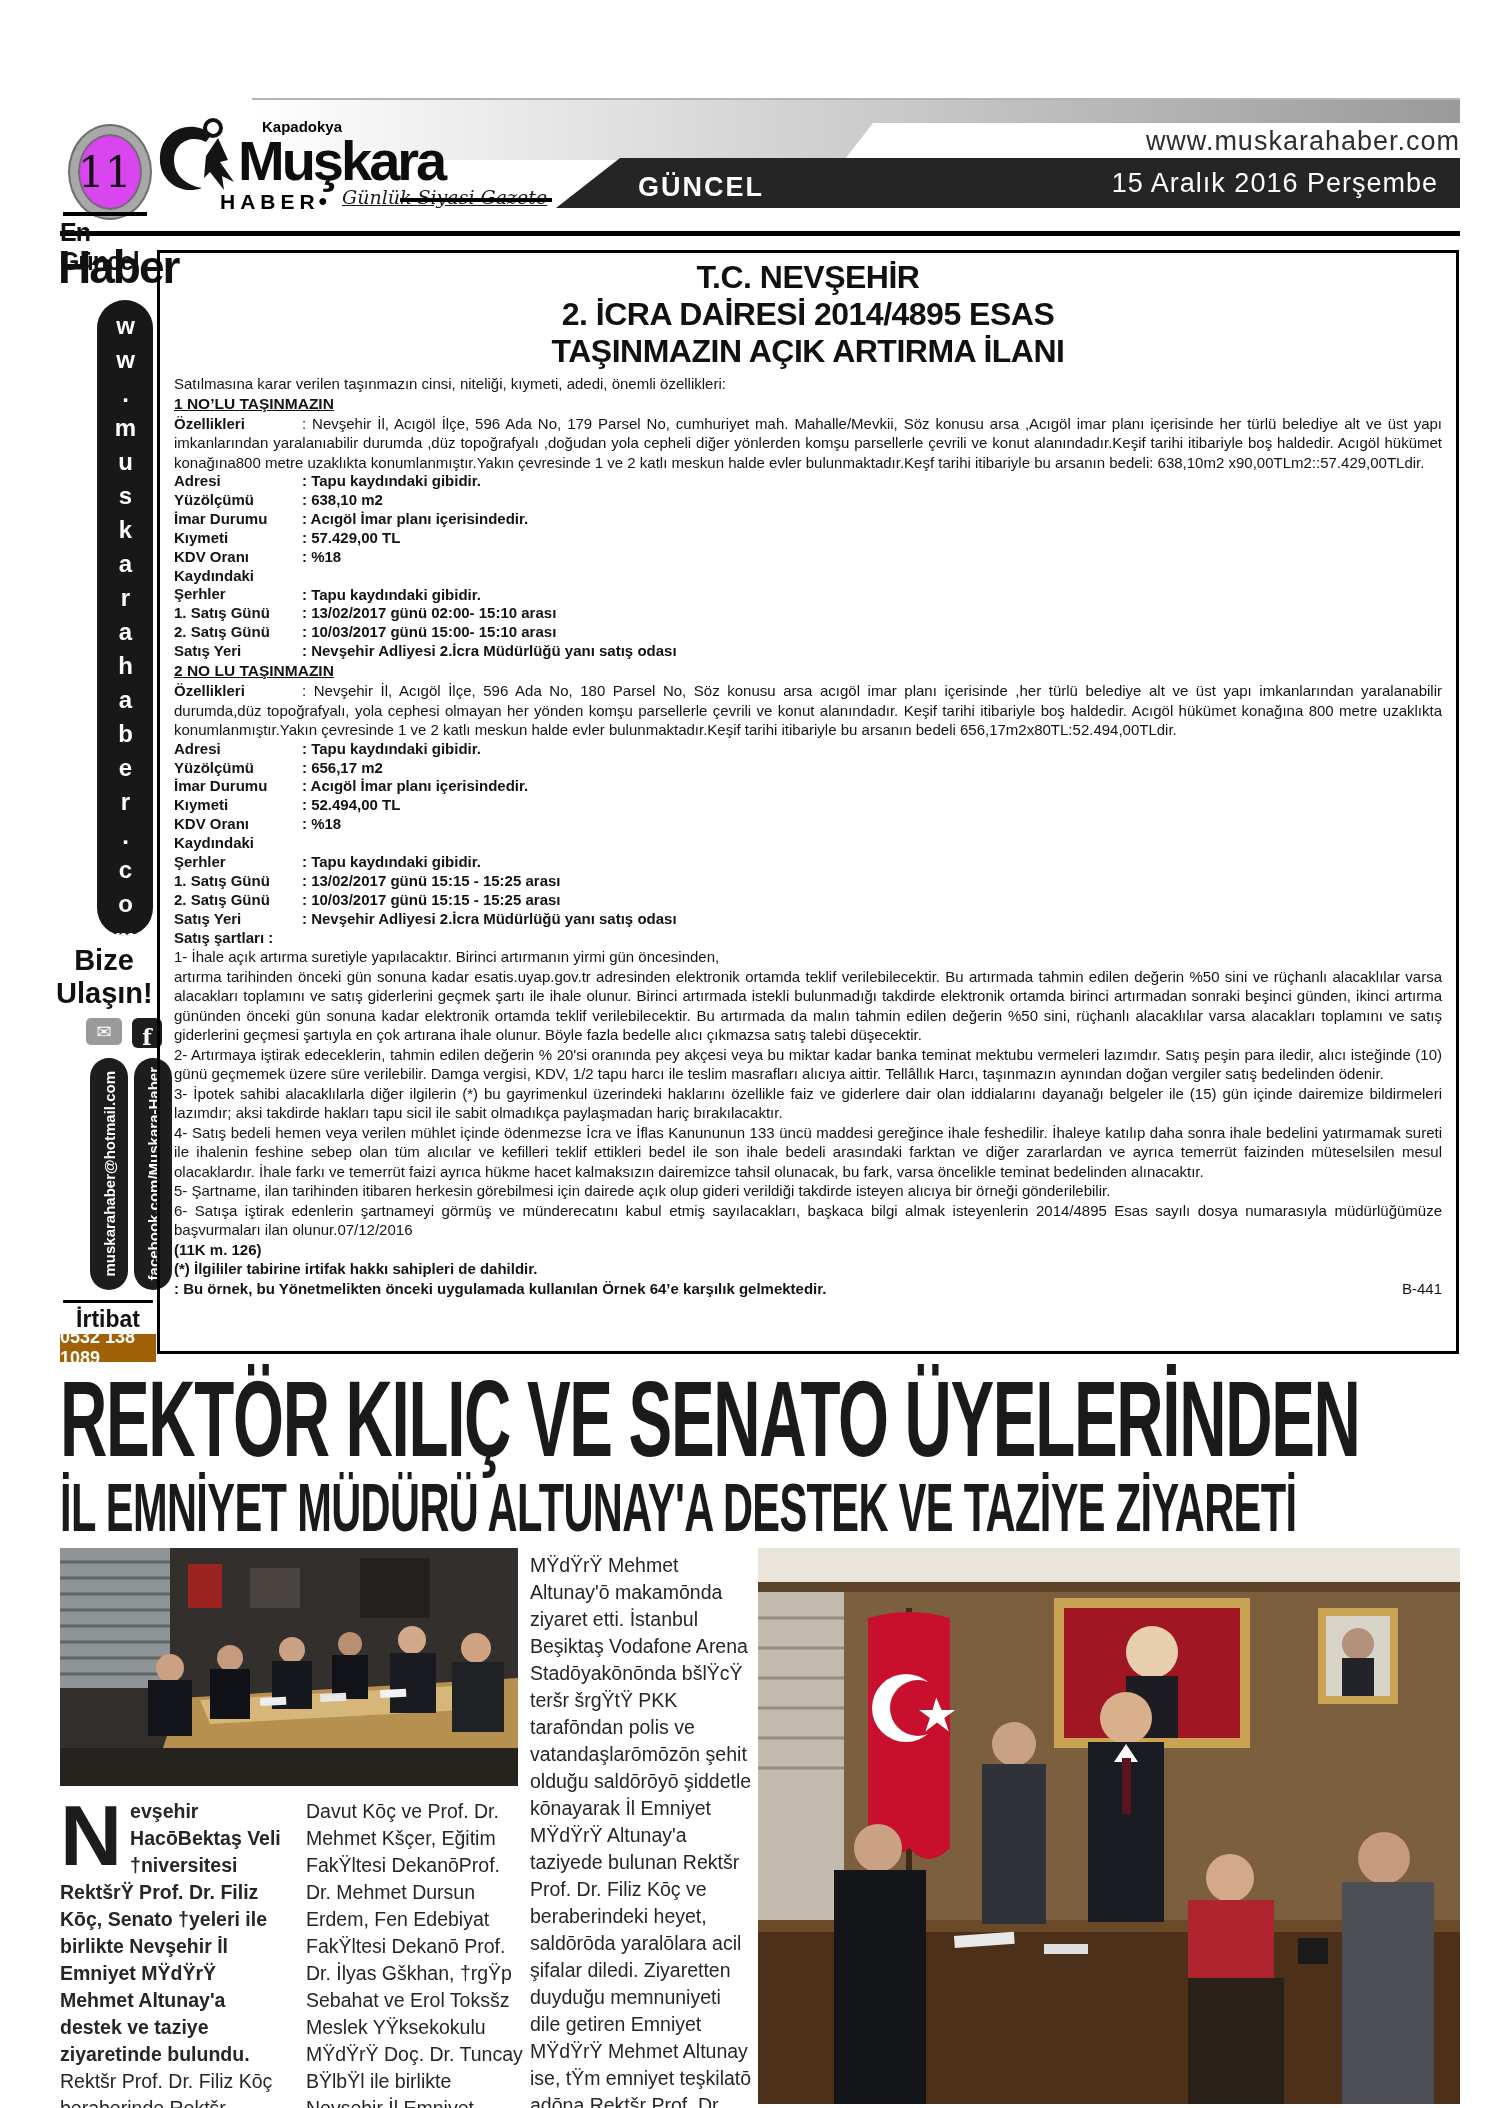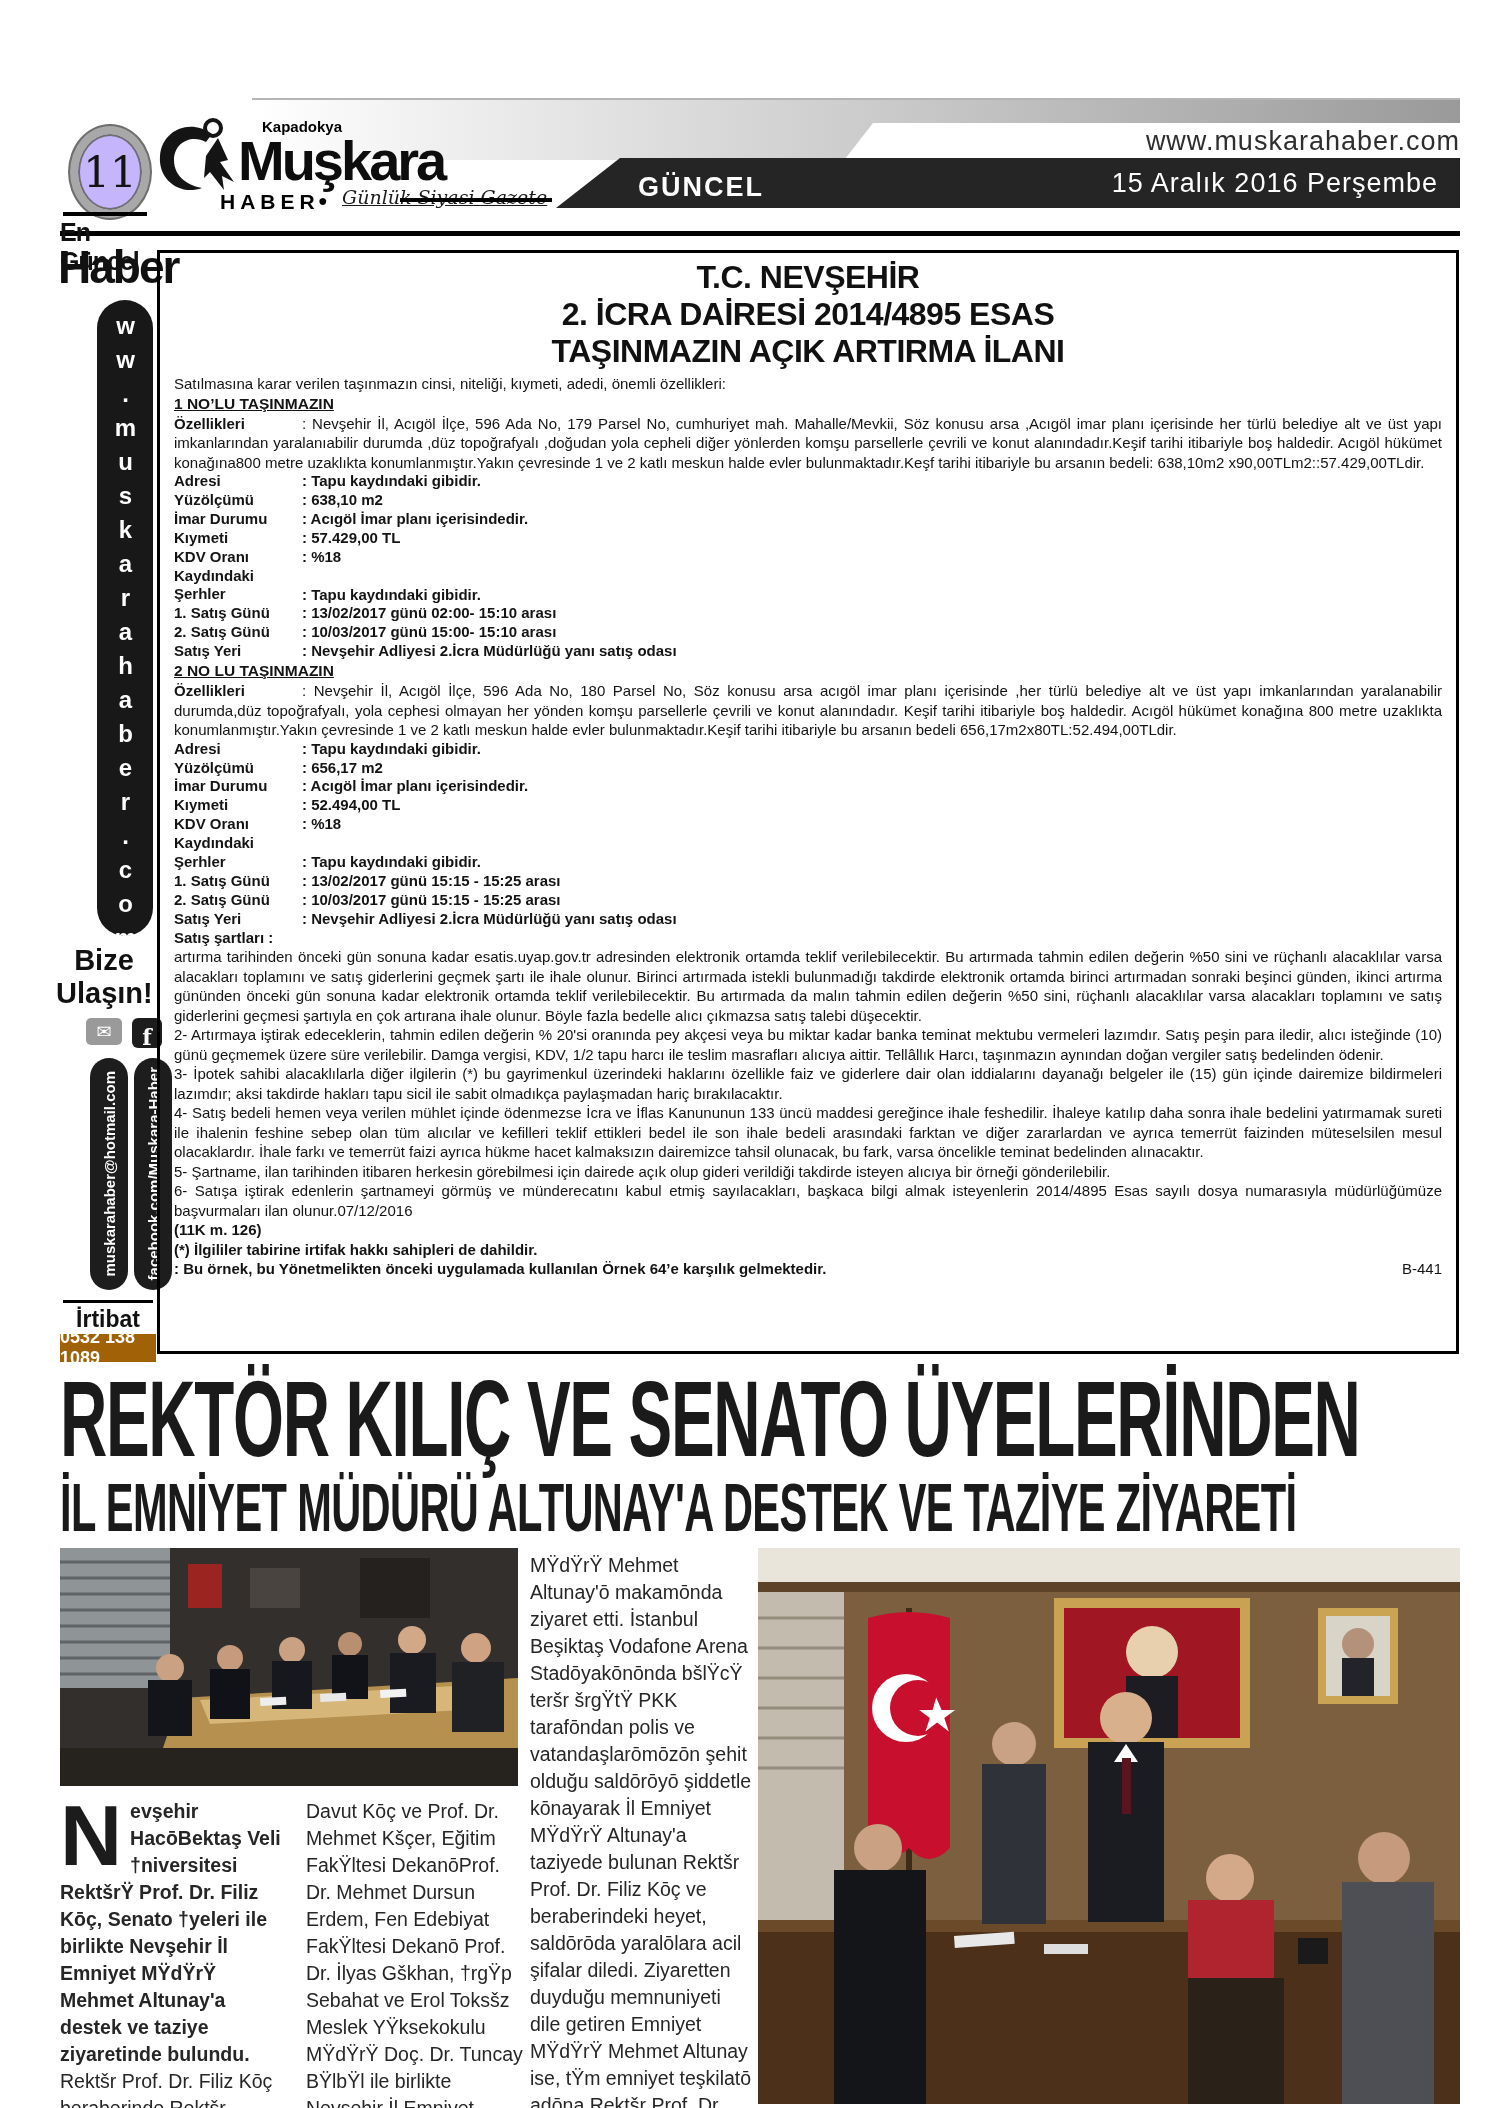--- a/index.html
+++ b/index.html
@@ -12,23 +12,23 @@
   .www-strip{position:absolute;left:845px;top:123px;width:615px;height:36px;background:#fff;
              clip-path:polygon(28px 0,100% 0,100% 100%,0 100%);
              display:flex;align-items:center;justify-content:flex-end;}
   .www-strip span{font-size:27px;color:#2e2e2e;letter-spacing:1px;}
   .black-bar{position:absolute;left:556px;top:158px;width:904px;height:50px;background:#252525;
              clip-path:polygon(64px 0,100% 0,100% 100%,0 100%);
              display:flex;align-items:center;}
   .guncel{margin-left:82px;color:#fff;font-variant:small-caps;text-transform:lowercase;
           font-size:38px;font-weight:bold;letter-spacing:2px;line-height:1;}
   .bar-date{margin-left:auto;margin-right:22px;color:#fff;font-size:27px;letter-spacing:1px;}
-  .page-oval{position:absolute;left:70px;top:126px;width:64px;height:76px;background:#c4b5fd;
+  .page-oval{position:absolute;left:70px;top:126px;width:64px;height:76px;background:#d946ef;
              border:8px solid #a8a8a8;border-radius:50%;box-shadow:0 0 0 2px #6e6e6e, inset 0 0 0 2px #6e6e6e;
-             display:flex;align-items:center;justify-content:center;}
+             display:flex;align-items:center;}
   .page-oval span{font-family:"DejaVu Serif",serif;font-size:42px;color:#141414;}
   .logo{position:absolute;left:150px;top:116px;width:420px;height:100px;}
   .logo-kapadokya{position:absolute;left:112px;top:2px;font-size:15px;font-weight:900;color:#000;}
   .logo-name{position:absolute;left:88px;top:12px;font-size:56px;font-weight:900;letter-spacing:-3px;color:#0d0d0d;}
   .logo-haber{position:absolute;left:70px;top:74px;font-size:21px;font-weight:900;letter-spacing:5px;color:#000;}
   .logo-dot{position:absolute;left:168px;top:76px;font-size:16px;color:#000;}
   .logo-tagline{position:absolute;left:192px;top:70px;font-family:"DejaVu Serif",serif;font-style:italic;
                 font-size:19px;color:#1a1a1a;white-space:nowrap;text-decoration:underline;}
   .logo-line{position:absolute;left:400px;top:198px;width:152px;height:4px;background:#000;}
   .thick-rule{position:absolute;left:60px;top:231px;width:1400px;height:5px;background:#000;}
@@ -165,20 +165,21 @@
       <div class="kv"><span class="kl">Adresi</span><span>: Tapu kaydındaki gibidir.</span></div>
       <div class="kv"><span class="kl">Yüzölçümü</span><span>: 656,17 m2</span></div>
       <div class="kv"><span class="kl">İmar Durumu</span><span>: Acıgöl İmar planı içerisindedir.</span></div>
       <div class="kv"><span class="kl">Kıymeti</span><span>: 52.494,00 TL</span></div>
       <div class="kv"><span class="kl">KDV Oranı</span><span>:  %18</span></div>
       <div class="kv"><span class="kl">Kaydındaki Şerhler</span><span>: Tapu kaydındaki gibidir.</span></div>
       <div class="kv"><span class="kl">1. Satış Günü</span><span>: 13/02/2017 günü 15:15 - 15:25 arası</span></div>
       <div class="kv"><span class="kl">2. Satış Günü</span><span>: 10/03/2017 günü 15:15 - 15:25 arası</span></div>
       <div class="kv"><span class="kl">Satış Yeri</span><span>: Nevşehir Adliyesi 2.İcra Müdürlüğü yanı satış odası</span></div>
       <div class="kv">Satış şartları :</div>
+      <div>1- İhale açık artırma suretiyle yapılacaktır. Birinci artırmanın yirmi gün öncesinden,</div>
       <div class="term">artırma tarihinden önceki gün sonuna kadar esatis.uyap.gov.tr adresinden elektronik ortamda teklif verilebilecektir. Bu artırmada tahmin edilen değerin %50 sini ve rüçhanlı alacaklılar varsa alacakları toplamını ve satış giderlerini geçmek şartı ile ihale olunur. Birinci artırmada istekli bulunmadığı takdirde elektronik ortamda birinci artırmadan sonraki beşinci günden, ikinci artırma gününden önceki gün sonuna kadar elektronik ortamda teklif verilebilecektir. Bu artırmada da malın tahmin edilen değerin %50 sini, rüçhanlı alacaklılar varsa alacakları toplamını ve satış giderlerini geçmesi şartıyla en çok artırana ihale olunur. Böyle fazla bedelle alıcı çıkmazsa satış talebi düşecektir.</div>
       <div class="term">2- Artırmaya iştirak edeceklerin, tahmin edilen değerin % 20'si oranında pey akçesi veya bu miktar kadar banka teminat mektubu vermeleri lazımdır. Satış peşin para iledir, alıcı isteğinde (10) günü geçmemek üzere süre verilebilir. Damga vergisi, KDV, 1/2 tapu harcı ile teslim masrafları alıcıya aittir. Tellâllık Harcı, taşınmazın aynından doğan vergiler satış bedelinden ödenir.</div>
       <div class="term">3- İpotek sahibi alacaklılarla diğer ilgilerin (*) bu gayrimenkul üzerindeki haklarını özellikle faiz ve giderlere dair olan iddialarını dayanağı belgeler ile (15) gün içinde dairemize bildirmeleri lazımdır; aksi takdirde hakları tapu sicil ile sabit olmadıkça paylaşmadan hariç bırakılacaktır.</div>
       <div class="term">4- Satış bedeli hemen veya verilen mühlet içinde ödenmezse İcra ve İflas Kanununun 133 üncü maddesi gereğince ihale feshedilir. İhaleye katılıp daha sonra ihale bedelini yatırmamak sureti ile ihalenin feshine sebep olan tüm alıcılar ve kefilleri teklif ettikleri bedel ile son ihale bedeli arasındaki farktan ve diğer zararlardan ve ayrıca temerrüt faizinden müteselsilen mesul olacaklardır. İhale farkı ve temerrüt faizi ayrıca hükme hacet kalmaksızın dairemizce tahsil olunacak, bu fark, varsa öncelikle teminat bedelinden alınacaktır.</div>
       <div class="term">5- Şartname, ilan tarihinden itibaren herkesin görebilmesi için dairede açık olup gideri verildiği takdirde isteyen alıcıya bir örneği gönderilebilir.</div>
       <div class="term">6- Satışa iştirak edenlerin şartnameyi görmüş ve münderecatını kabul etmiş sayılacakları, başkaca bilgi almak isteyenlerin 2014/4895 Esas sayılı dosya numarasıyla müdürlüğümüze başvurmaları ilan olunur.07/12/2016</div>
       <div class="n-foot-b">(11K m. 126)</div>
       <div class="n-foot-b">(*) İlgililer tabirine irtifak hakkı sahipleri de dahildir.</div>
       <div class="n-last">
         <span>: Bu örnek, bu Yönetmelikten önceki uygulamada kullanılan Örnek 64’e karşılık gelmektedir.</span>

